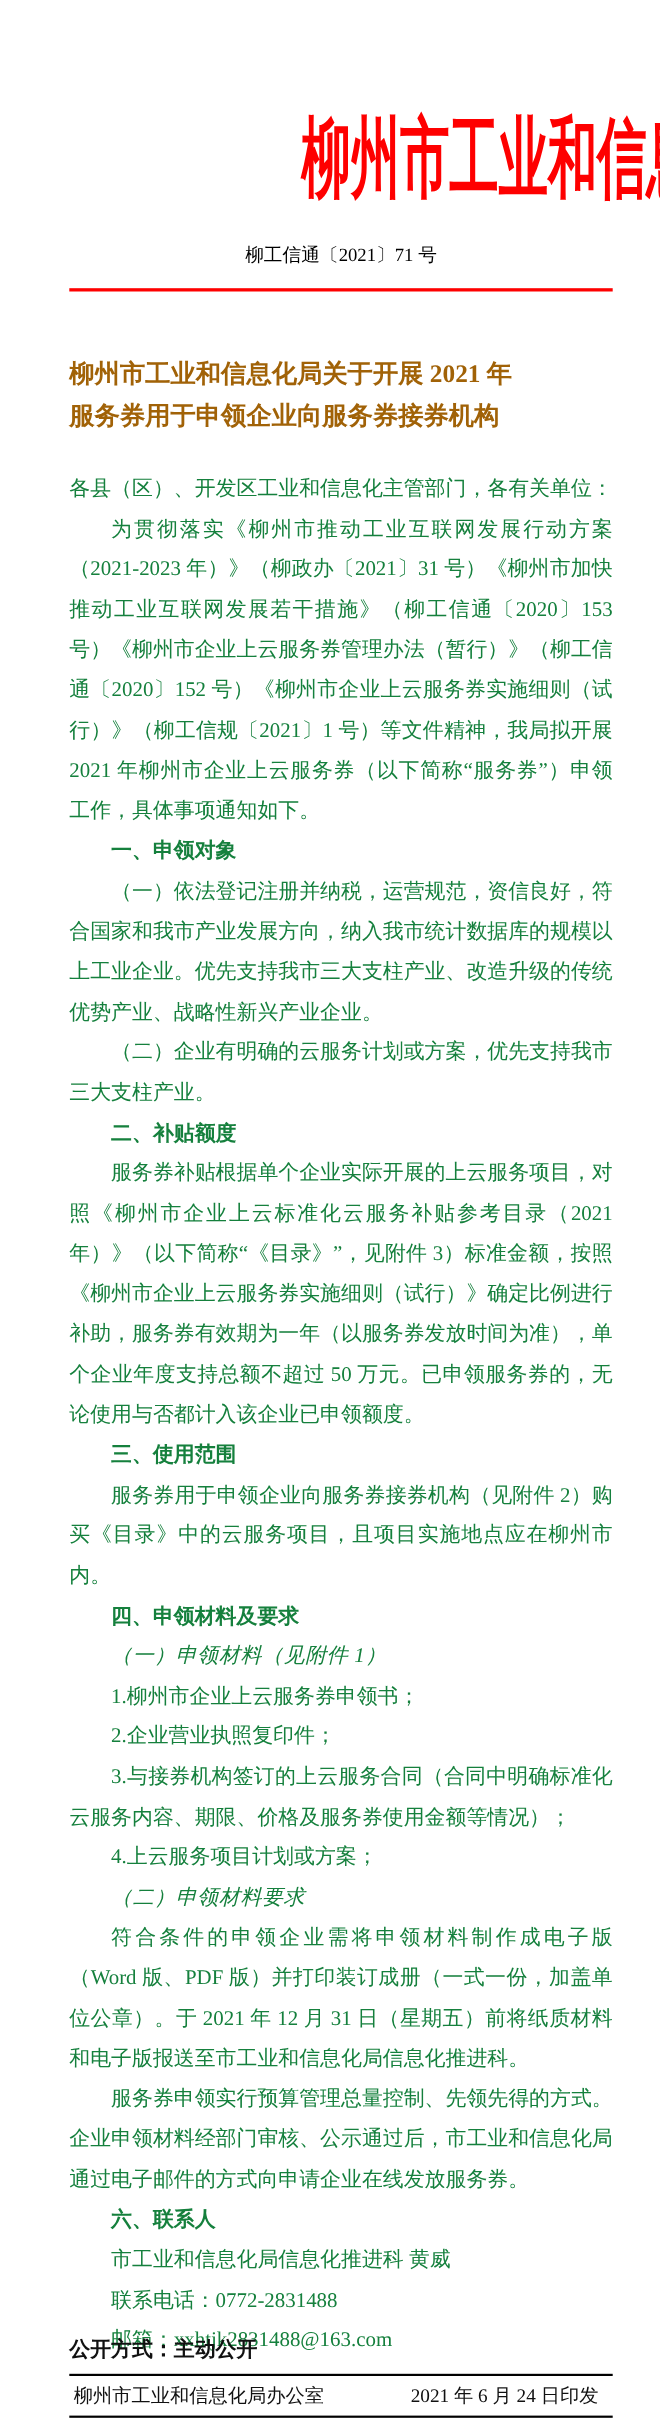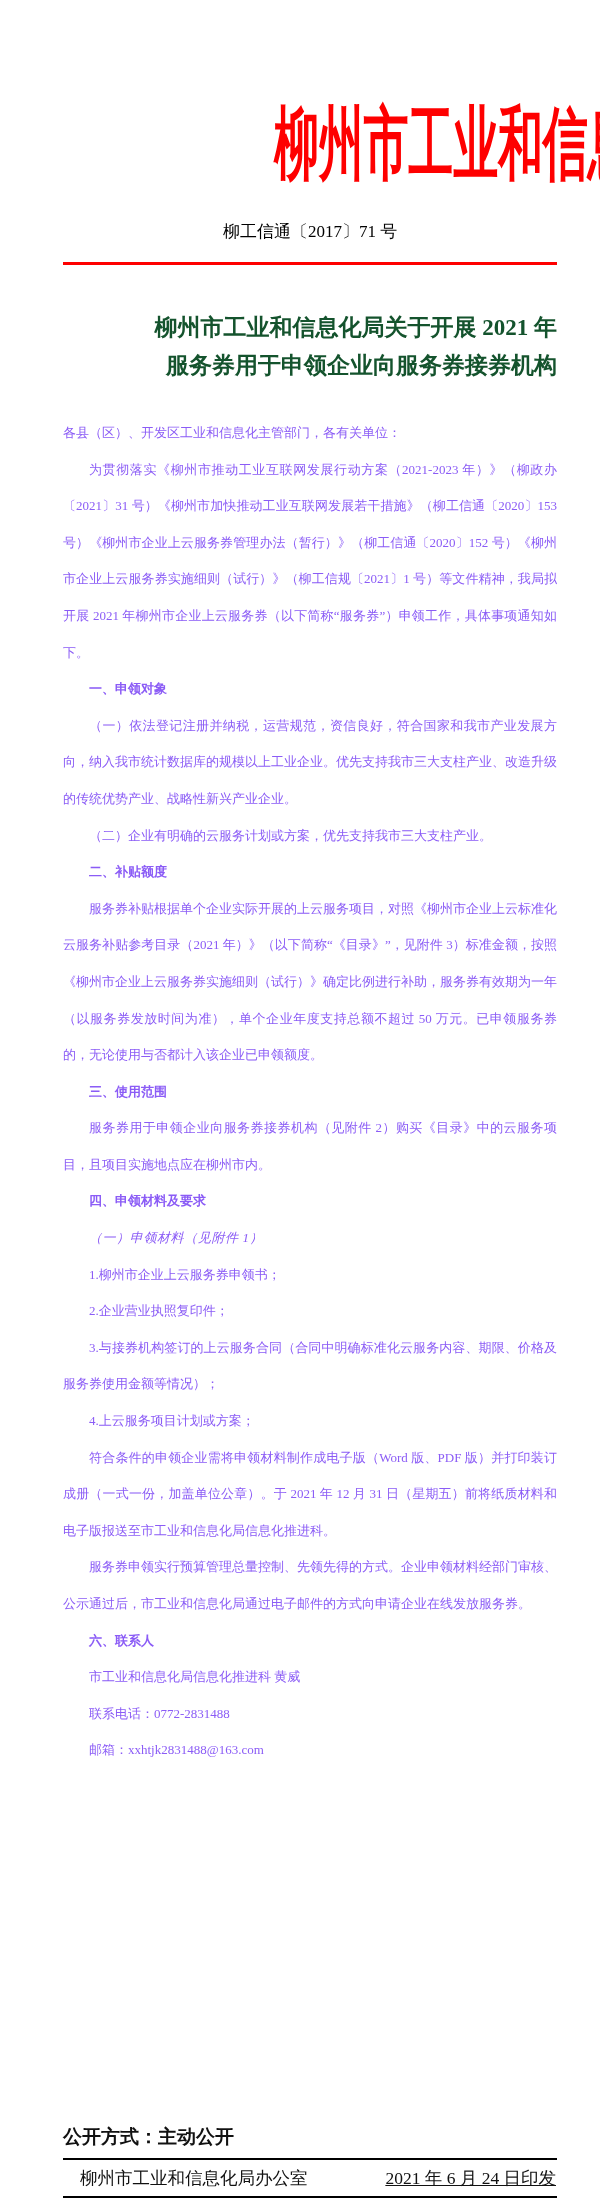--- a/index.html
+++ b/index.html
@@ -15,48 +15,48 @@
   .agency-head{ margin-top:99px; height:92px; display:flex; align-items:center; overflow:visible; }
   .agency-head span{
     font-size:80px; font-weight:bold; color:var(--red); white-space:nowrap;
     transform:scaleX(0.56); transform-origin:center;
     font-family:"Liberation Sans","DejaVu Sans",sans-serif; letter-spacing:0px;
   }
   .doc-number{ margin-top:28px; line-height:26px; text-align:center; font-size:17px; color:#000; }
   .red-rule{ margin-top:17px; height:3px; background:var(--red); }
 
   
-  .doc-title{ margin-top:44px; text-align:right; font-size:23px; line-height:38px; font-weight:bold; color:#14532d; }
+  .doc-title{ margin-top:56px; text-align:left; font-size:23px; line-height:38px; font-weight:bold; color:#a16207; }
 
   
   .body-text{ margin-top:30px; }
-  .body-text p{ margin:0; font-size:13px; line-height:36.6px; text-align:justify; color:#8b5cf6; }
+  .body-text p{ margin:0; font-size:19px; line-height:36.6px; text-align:justify; color:#15803d; }
   .p-salutation{ text-indent:0; }
   .p-indent{ text-indent:2em; }
   .p-heading{ text-indent:2em; font-weight:bold; font-family:"Liberation Sans","DejaVu Sans",sans-serif; }
   .p-kai{ text-indent:2em; font-style:italic; letter-spacing:0.6px; }
 
   
   .publicity{ position:absolute; left:63px; top:2126px; font-size:19px; font-weight:bold; line-height:22px; }
   .f-rule{ position:absolute; left:63px; right:43px; height:2px; background:#000; }
   .f-rule.r1{ top:2158px; } .f-rule.r2{ top:2196px; }
   .f-row{ position:absolute; left:63px; right:43px; top:2162px; height:32px;
           display:flex; justify-content:space-between; align-items:center; font-size:17.5px; }
-  .f-office{ margin-left:17px; } .f-date{ margin-right:1px;text-decoration:underline; }
+  .f-office{ margin-left:4px; } .f-date{ margin-right:13px; }
 </style>
 </head>
 <body>
 
 <div class="page">
 
   <div class="agency-head">
     <span>柳州市工业和信息化局文件</span>
   </div>
 
-  <div class="doc-number">柳工信通〔2017〕71 号</div>
+  <div class="doc-number">柳工信通〔2021〕71 号</div>
 
   <div class="red-rule"></div>
 
   <div class="doc-title">
     <div>柳州市工业和信息化局关于开展 2021 年</div>
     <div>服务券用于申领企业向服务券接券机构</div>
   </div>
 
   <div class="body-text">
       <p class="p-salutation">各县（区）、开发区工业和信息化主管部门，各有关单位：</p>
@@ -67,20 +67,21 @@
       <p class="p-heading">二、补贴额度</p>
       <p class="p-indent">服务券补贴根据单个企业实际开展的上云服务项目，对照《柳州市企业上云标准化云服务补贴参考目录（2021 年）》（以下简称“《目录》”，见附件 3）标准金额，按照《柳州市企业上云服务券实施细则（试行）》确定比例进行补助，服务券有效期为一年（以服务券发放时间为准），单个企业年度支持总额不超过 50 万元。已申领服务券的，无论使用与否都计入该企业已申领额度。</p>
       <p class="p-heading">三、使用范围</p>
       <p class="p-indent">服务券用于申领企业向服务券接券机构（见附件 2）购买《目录》中的云服务项目，且项目实施地点应在柳州市内。</p>
       <p class="p-heading">四、申领材料及要求</p>
       <p class="p-kai">（一）申领材料（见附件 1）</p>
       <p class="p-indent">1.柳州市企业上云服务券申领书；</p>
       <p class="p-indent">2.企业营业执照复印件；</p>
       <p class="p-indent">3.与接券机构签订的上云服务合同（合同中明确标准化云服务内容、期限、价格及服务券使用金额等情况）；</p>
       <p class="p-indent">4.上云服务项目计划或方案；</p>
+      <p class="p-kai">（二）申领材料要求</p>
       <p class="p-indent">符合条件的申领企业需将申领材料制作成电子版（Word 版、PDF 版）并打印装订成册（一式一份，加盖单位公章）。于 2021 年 12 月 31 日（星期五）前将纸质材料和电子版报送至市工业和信息化局信息化推进科。</p>
       <p class="p-indent">服务券申领实行预算管理总量控制、先领先得的方式。企业申领材料经部门审核、公示通过后，市工业和信息化局通过电子邮件的方式向申请企业在线发放服务券。</p>
       <p class="p-heading">六、联系人</p>
       <p class="p-indent">市工业和信息化局信息化推进科  黄威</p>
       <p class="p-indent">联系电话：0772-2831488</p>
       <p class="p-indent">邮箱：xxhtjk2831488@163.com</p>
     </div>
 
 </div>
 

